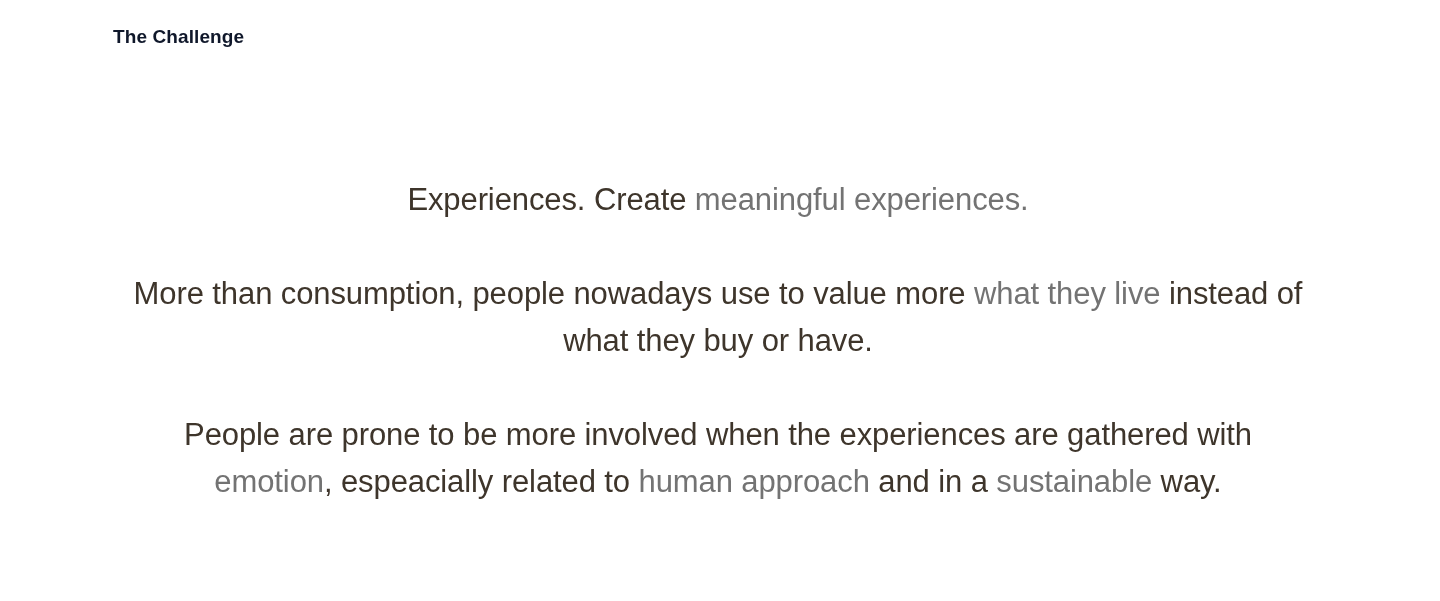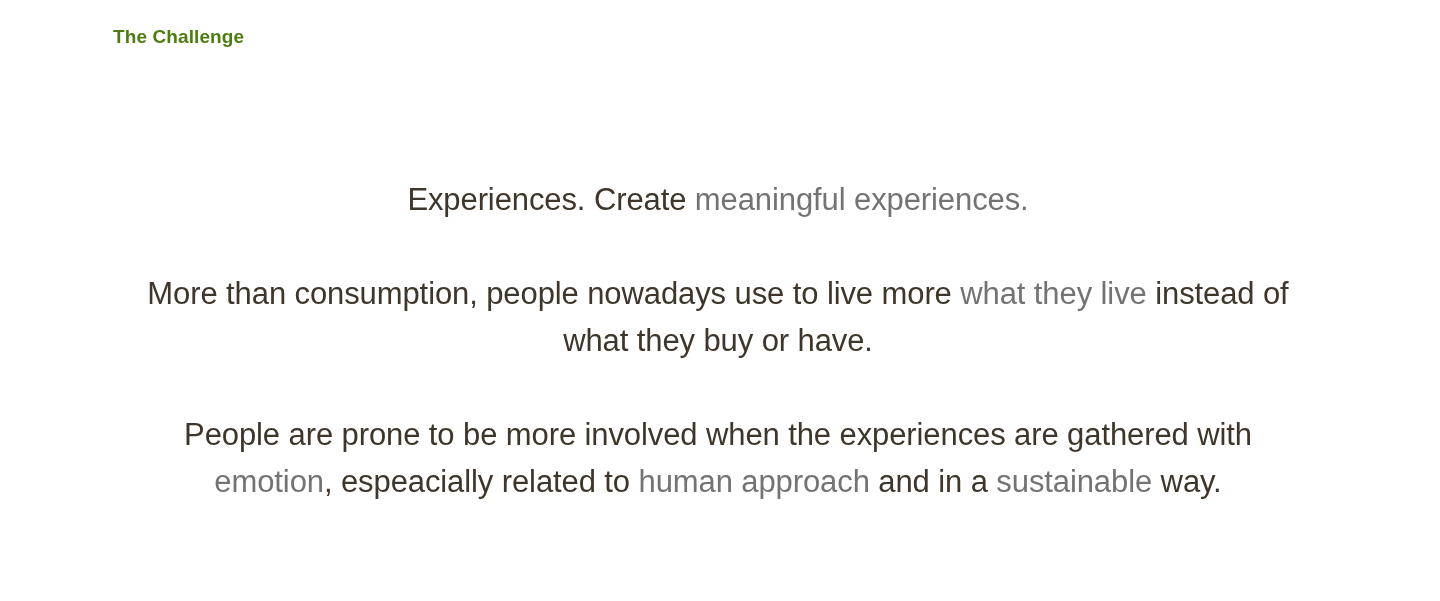--- a/index.html
+++ b/index.html
@@ -20,21 +20,21 @@
     height: 601px;
     box-sizing: border-box;
   }
   .section-label {
     position: absolute;
     left: 113px;
     top: 26px;
     font-size: 19px;
     font-weight: bold;
     letter-spacing: 0.1px;
-    color: #4d7c0f;
+    color: #0f172a;
     line-height: 1.2;
     white-space: nowrap;
   }
   .body-block {
     position: absolute;
     left: 0;
     top: 176px;
     width: 1436px;
     text-align: center;
     font-size: 31px;
@@ -62,17 +62,17 @@
 </style>
 </head>
 <body>
 
 <div class="slide">
 
   <div class="section-label">The Challenge</div>
 
   <div class="body-block">
     <p class="para"><span class="para-inner">Experiences. Create </span><span class="hl para-inner">meaningful experiences.</span></p>
-    <p class="para"><span class="para-inner">More than consumption, people nowadays use to live more </span><span class="hl para-inner">what they live</span><span class="para-inner"> instead of what they buy or have.</span></p>
+    <p class="para"><span class="para-inner">More than consumption, people nowadays use to value more </span><span class="hl para-inner">what they live</span><span class="para-inner"> instead of what they buy or have.</span></p>
     <p class="para"><span class="para-inner">People are prone to be more involved when the experiences are gathered with </span><span class="hl para-inner">emotion</span><span class="para-inner">, espeacially related to </span><span class="hl para-inner">human approach</span><span class="para-inner"> and in a </span><span class="hl para-inner">sustainable</span><span class="para-inner"> way.</span></p>
   </div>
 
 </div>
 
 </body></html>

